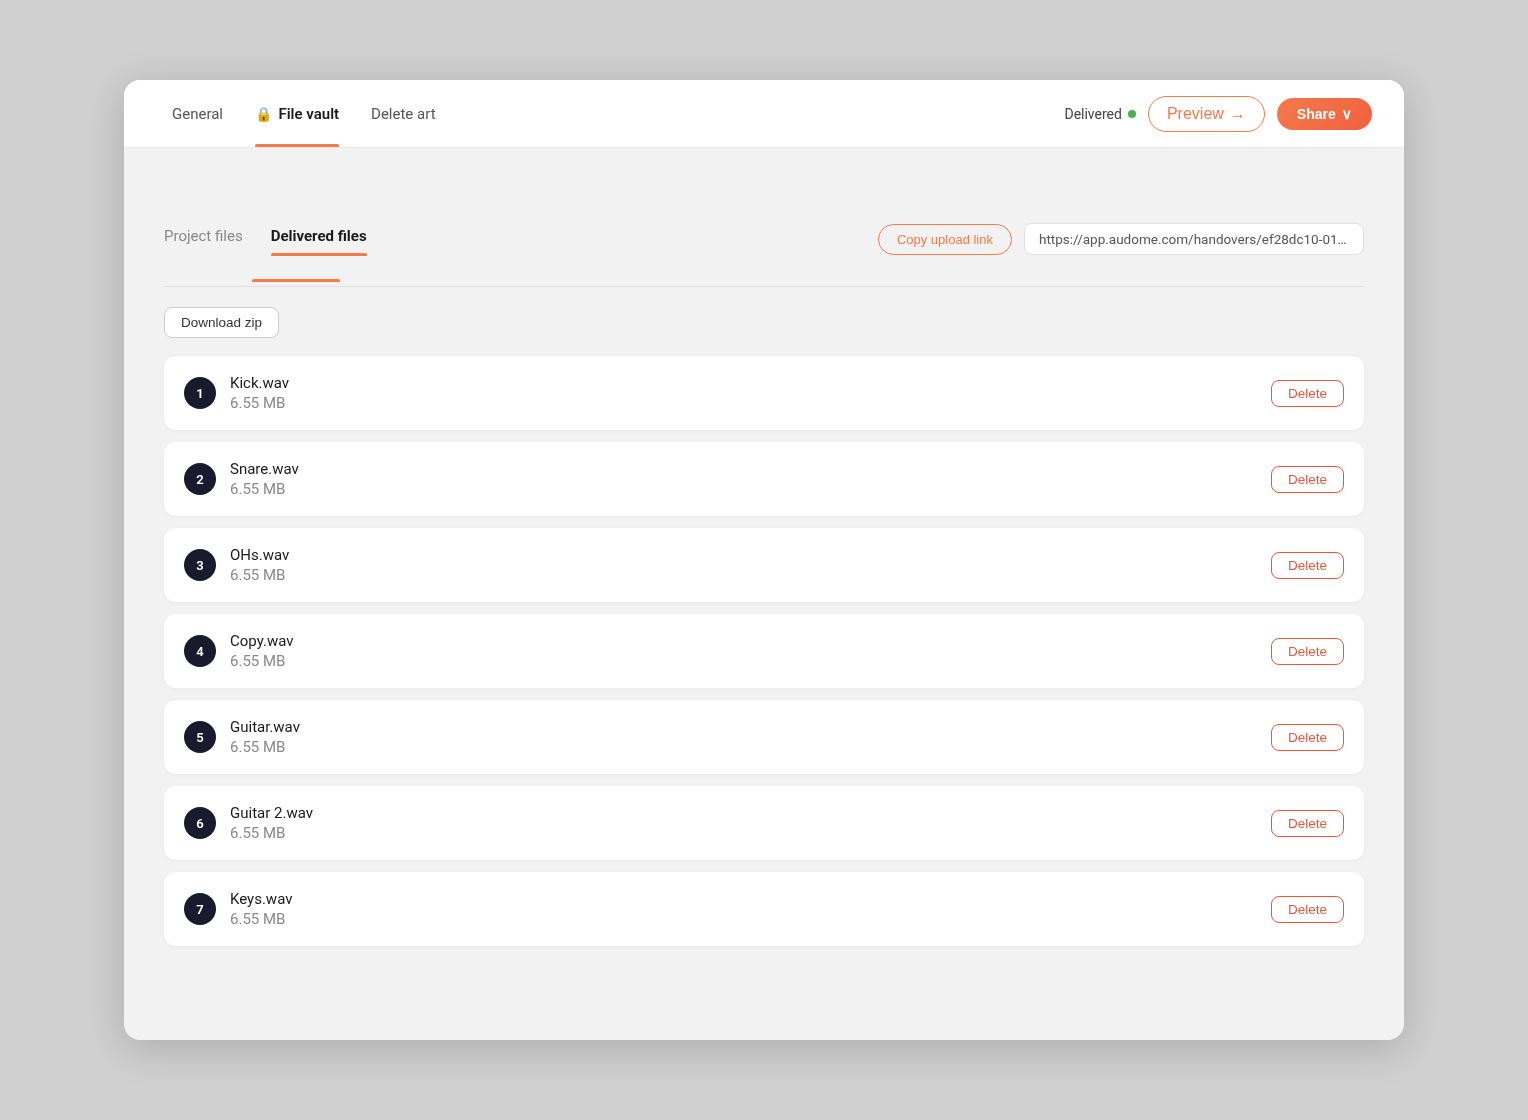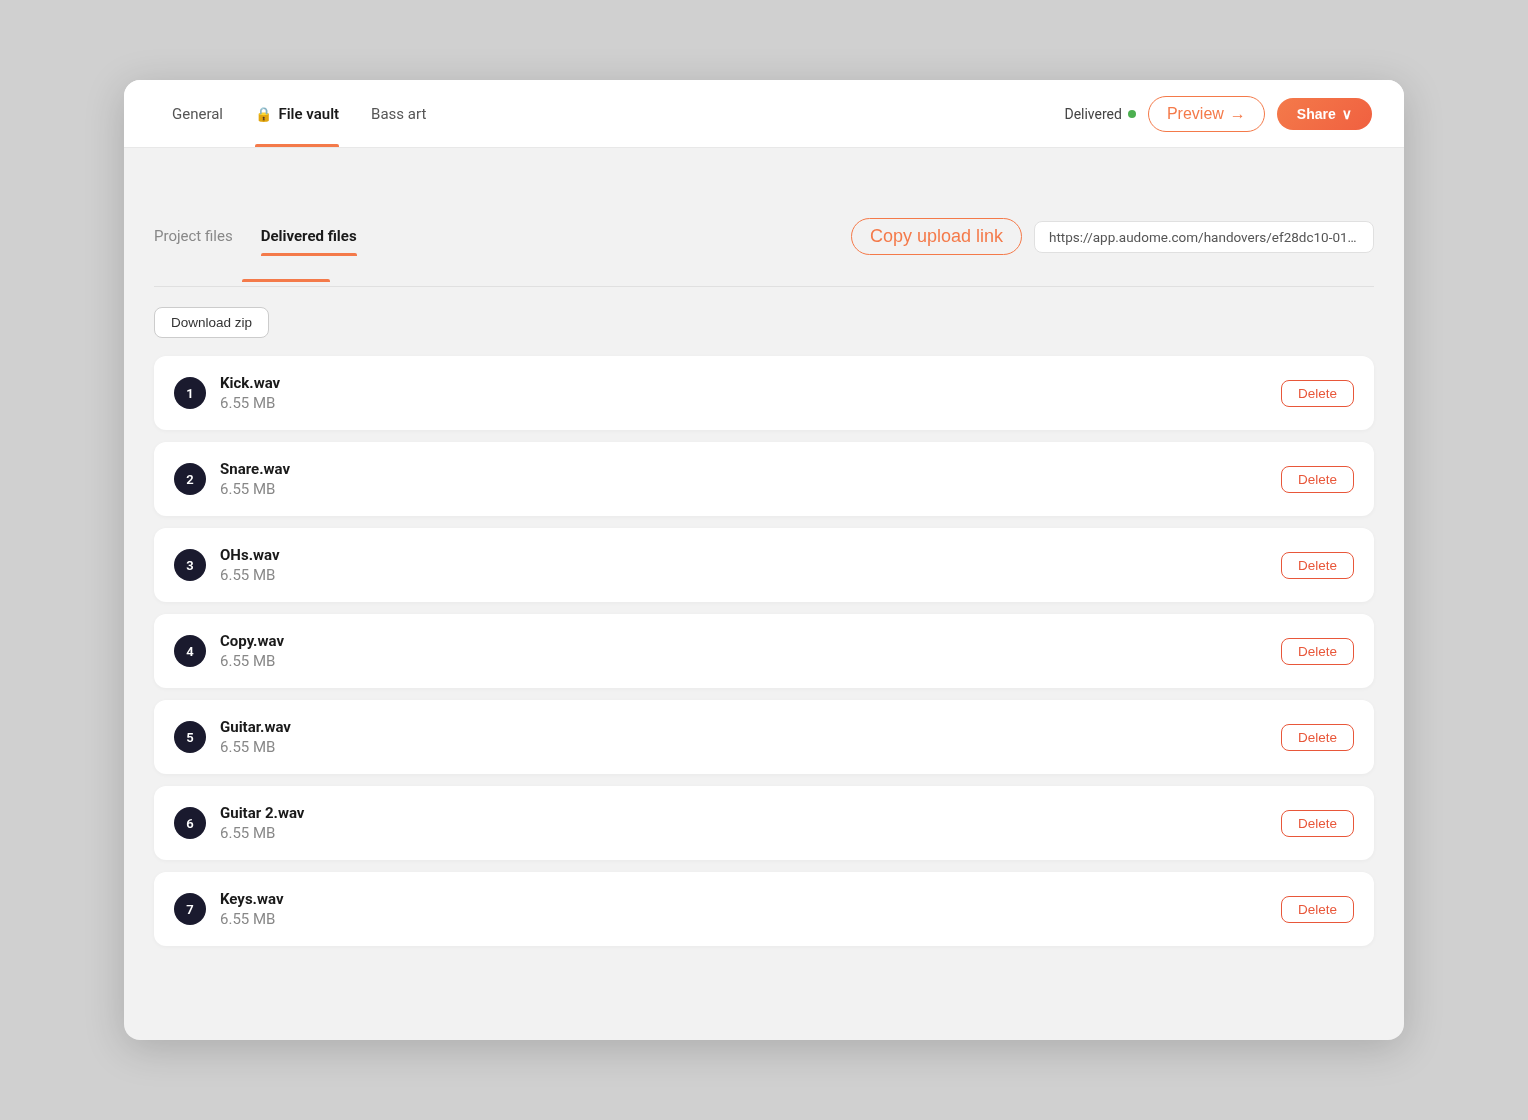--- a/index.html
+++ b/index.html
@@ -123,21 +123,21 @@
       font-size: 14px;
       font-weight: 600;
       cursor: pointer;
       display: flex;
       align-items: center;
       gap: 6px;
     }
 
     
     .content {
-      padding: 32px 30px;
+      padding: 32px 40px;
       flex: 1;
     }
 
     
     .sub-tabs {
       display: flex;
       align-items: center;
       gap: 0;
       border-bottom: 1px solid #e0e0e0;
       margin-bottom: 0;
@@ -177,21 +177,21 @@
       margin-top: -38px;
       margin-bottom: 20px;
     }
 
     .btn-copy-upload {
       border: 1.5px solid #f47a4a;
       background: transparent;
       color: #f47a4a;
       padding: 7px 18px;
       border-radius: 24px;
-      font-size: 18px;
+      font-size: 13px;
       font-weight: 500;
       cursor: pointer;
     }
 
     .upload-url {
       font-size: 13.5px;
       color: #555;
       background: #fff;
       border: 1px solid #e0e0e0;
       border-radius: 8px;
@@ -251,21 +251,21 @@
       display: flex;
       align-items: center;
       justify-content: center;
       flex-shrink: 0;
     }
 
     .file-info {}
 
     .file-name {
       font-size: 15px;
-      font-weight: 700;
+      font-weight: 400;
       color: #1a1a1a;
       margin-bottom: 2px;
     }
 
     .file-size {
       font-size: 15px;
       color: #888;
     }
 
     .btn-delete {
@@ -287,21 +287,21 @@
   <div class="header">
     <div class="nav-tabs">
       <div class="nav-tab">
         <span>General</span>
       </div>
       <div class="nav-tab active">
         <span class="nav-tab-icon">🔒</span>
         <span>File vault</span>
       </div>
       <div class="nav-tab">
-        <span>Bass art</span>
+        <span>Delete art</span>
       </div>
     </div>
 
     <div class="header-actions">
       <div class="published-status">
         <span>Delivered</span>
         <span class="status-dot"></span>
       </div>
       <button class="btn-preview">
         <span>Preview</span>

